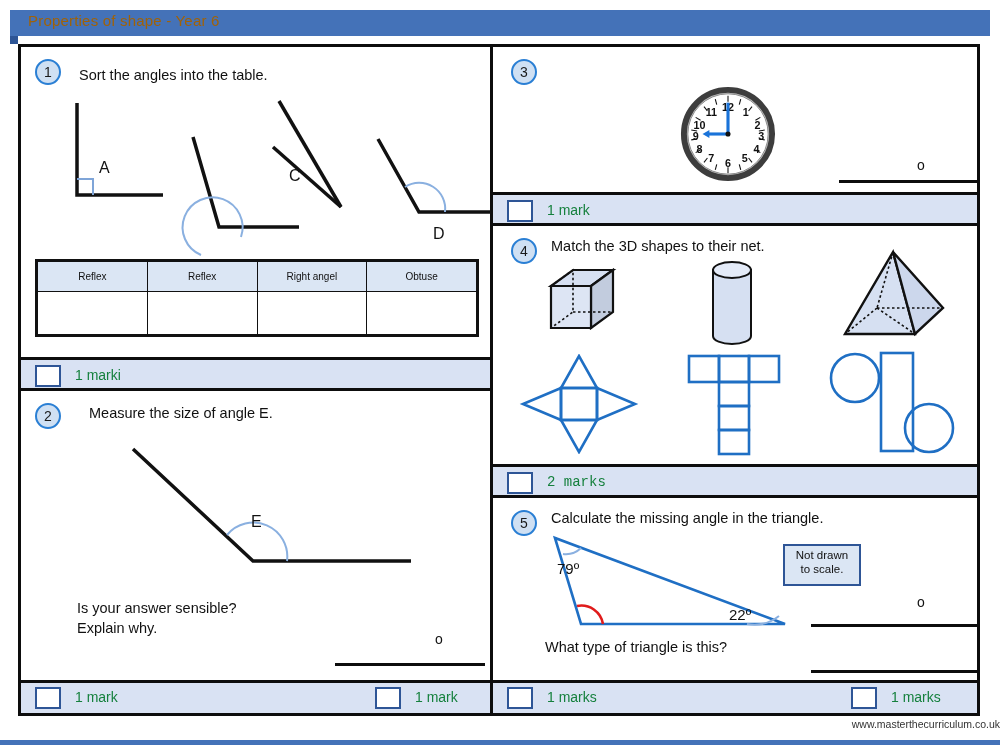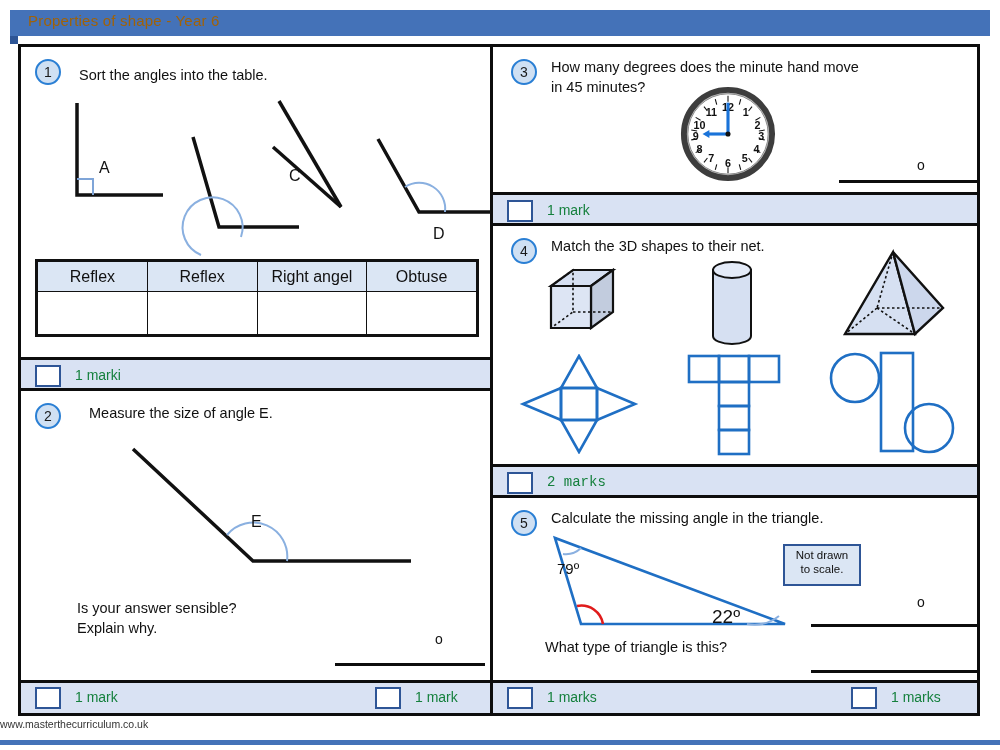--- a/index.html
+++ b/index.html
@@ -130,21 +130,21 @@
   .bottombar .divider {
     position: absolute;
     left: 469px; top: -1px;
     width: 3px; height: 34px;
     background: #0d0d0d;
   }
   .footer {
     position: absolute;
     left: 0; top: 718px;
     width: 1000px;
-    text-align: left;
+    text-align: right;
     font-size: 10.5px;
     color: #333;
   }
   .footer-rule {
     position: absolute;
     left: 0; top: 740px;
     width: 1000px; height: 5px;
     background: #4472b8;
   }
 
@@ -154,21 +154,21 @@
     border-collapse: collapse;
     table-layout: fixed;
   }
   .angletable th, .angletable td {
     border: 1.5px solid #111;
     box-sizing: border-box;
   }
   .angletable th {
     background: #dbe6f4;
     font-weight: normal;
-    font-size: 16px;
+    font-size: 10px;
     height: 30px;
     color: #111;
   }
   .angletable td { height: 40px; background: #fff; }
   .tablewrap {
     position: absolute;
     border: 2px solid #111;
     box-sizing: border-box;
   }
 
@@ -290,22 +290,20 @@
           <div class="ansline" style="left:314px;top:272px;width:150px;"></div>
         </div>
       </div>
     </div>
 
     <div class="col-right">
 
       <div class="qblock" style="top:0;height:145px;">
         <div class="qbody">
           <div class="qnum" style="left:18px;top:12px;">3</div>
-          <div class="qtext" style="left:58px;top:11px;">How many degrees does the minute hand move
-in 45 minutes?</div>
 
           <svg class="svgwrap" style="left:186px;top:38px;" width="98" height="98" viewBox="0 0 100 100">
             <circle cx="50" cy="51" r="45" fill="#bfbfbf"></circle>
             <circle cx="50" cy="50" r="45" fill="none" stroke="#3d3d3d" stroke-width="6"></circle>
             <circle cx="50" cy="50" r="41" fill="#ffffff" stroke="#8a8a8a" stroke-width="1"></circle>
             <g stroke="#111" stroke-width="1.1">
               <line x1="50" y1="11" x2="50" y2="17"></line>
                 <line x1="63" y1="14.5" x2="61.5" y2="20"></line>
               <line x1="74.5" y1="22" x2="71" y2="26.5"></line>
                 <line x1="83" y1="33" x2="78" y2="36"></line>
@@ -419,21 +417,21 @@
           <div class="qtext" style="left:58px;top:11px;">Calculate the missing angle in the triangle.</div>
 
           <svg class="svgwrap" style="left:40px;top:34px;" width="290" height="104" viewBox="0 0 290 104">
             <polygon points="22,6 48,92 252,92" fill="none" stroke="#1f6fc4" stroke-width="2.6"></polygon>
             <path d="M30,22 A22,22 0 0 0 48,16" fill="none" stroke="#8ab0e0" stroke-width="2"></path>
             <path d="M214,92 A40,40 0 0 0 246,84" fill="none" stroke="#8ab0e0" stroke-width="2"></path>
             <path d="M44,74 A22,22 0 0 1 70,92" fill="none" stroke="#e01b1b" stroke-width="2.6"></path>
           </svg>
 
           <div class="lbl" style="left:64px;top:62px;font-size:15px;">79º</div>
-          <div class="lbl" style="left:219px;top:108px;font-size:19px;">22º</div>
+          <div class="lbl" style="left:236px;top:108px;font-size:15px;">22º</div>
 
           <div class="ndbox" style="left:290px;top:46px;width:78px;height:42px;">Not drawn
 to scale.</div>
 
           <div class="qtext" style="left:52px;top:140px;">What type of triangle is this?</div>
 
           <div class="degsym" style="left:424px;top:96px;">o</div>
           <div class="ansline" style="left:318px;top:126px;width:166px;"></div>
           <div class="ansline" style="left:318px;top:172px;width:166px;"></div>
         </div>

